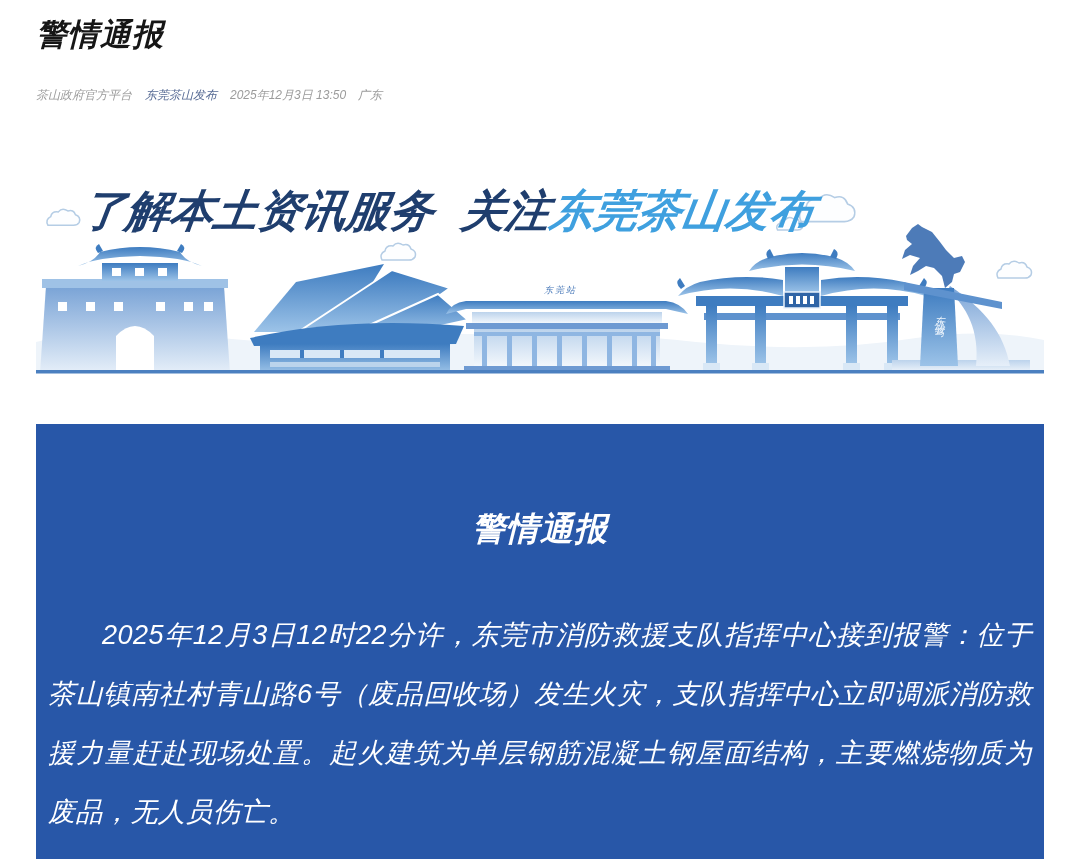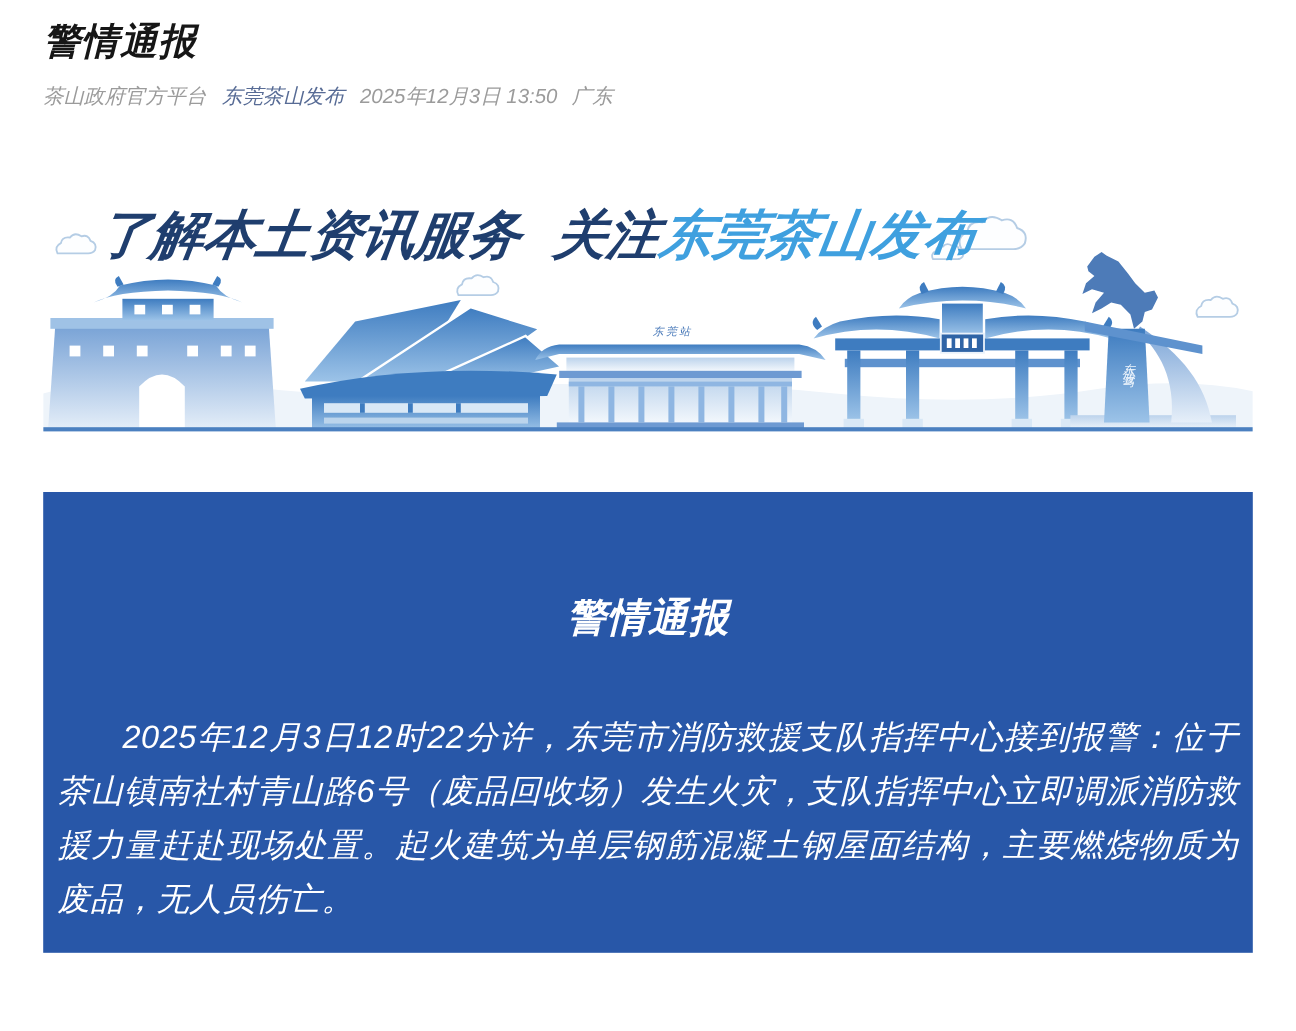--- a/index.html
+++ b/index.html
@@ -10,21 +10,21 @@
   }
   .content{width:1008px;margin:0 36px;font-style:italic;}
 
   
   .page-title{
     margin:0;padding-top:16px;
     font-size:31px;line-height:38px;font-weight:700;color:#161616;
     letter-spacing:1px;
   }
   .meta{
-    margin-top:16px;font-size:17px;line-height:22px;color:#9b9b9b;
+    margin-top:30px;font-size:12px;line-height:22px;color:#9b9b9b;
     white-space:nowrap;
   }
   .meta-account{color:#576b95;font-weight:500;margin:0 13px;cursor:pointer;}
   .meta-datetime{margin-right:6px;}
   .meta-location{margin-left:6px;}
 
   
   .banner{
     position:relative;margin-top:64px;width:1008px;height:206px;
     background:#ffffff;cursor:pointer;
@@ -51,21 +51,21 @@
     margin-top:48px;width:1008px;box-sizing:border-box;
     background:#2857a8;color:#ffffff;
     padding:88px 12px 22px 12px;
   }
   .notice-title{
     margin:0;text-align:center;
     font-size:33px;line-height:34px;font-weight:700;letter-spacing:1px;
   }
   .notice-body{margin-top:60px;}
   .notice-body p{
-    margin:0;font-size:27px;line-height:45px;letter-spacing:0.5px;
+    margin:0;font-size:27px;line-height:59px;letter-spacing:0.5px;
     text-indent:2em;text-align:justify;
   }
 </style>
 </head>
 <body>
 
 <div class="content">
 
   <h1 class="page-title">警情通报</h1>
 

